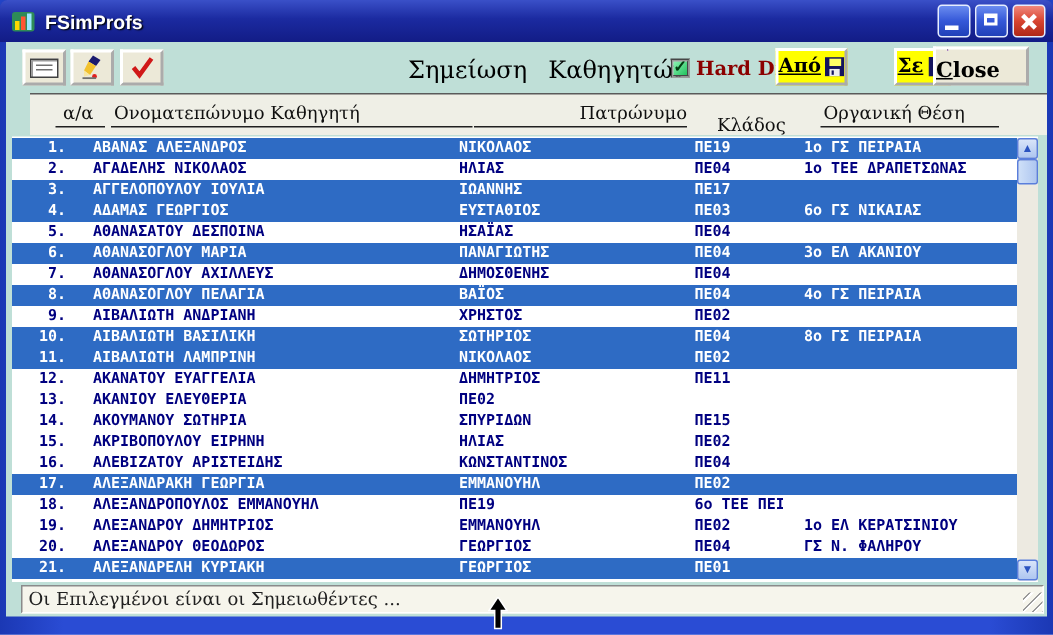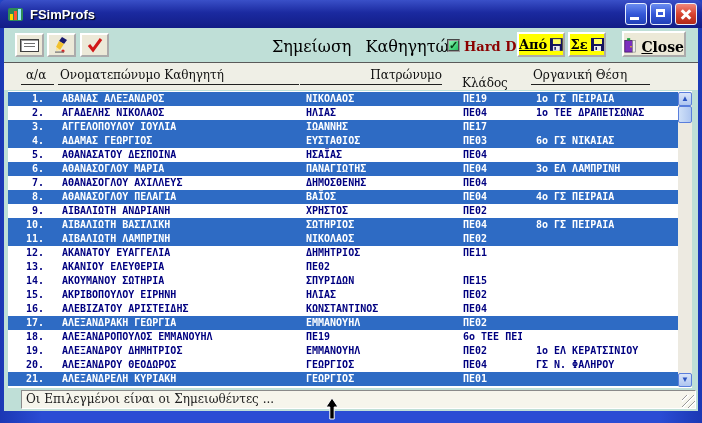--- a/index.html
+++ b/index.html
@@ -36,47 +36,47 @@
   .checkbox{position:absolute;left:443px;top:11px;width:13px;height:13px;box-sizing:border-box;
             border:2px groove #9a9a9a;background:linear-gradient(135deg,#8CF2B2,#22C25E);
             display:flex;align-items:center;justify-content:center;cursor:pointer;}
   .checkbox .chk{color:#033d12;font-size:11px;font-weight:bold;line-height:1;margin-top:-1px;}
   .hd-label{position:absolute;left:460px;top:11px;font-family:"DejaVu Serif",serif;
             font-weight:bold;font-size:13px;color:#8B0000;white-space:nowrap;}
   .ybtn{position:absolute;top:4px;height:25px;background:#FFFF00;border:2px outset #fff;
         box-sizing:border-box;display:flex;align-items:center;justify-content:center;gap:3px;
         font-family:"DejaVu Serif",serif;font-weight:bold;font-size:13px;color:#000000;cursor:pointer;}
   .ybtn .lbl{text-decoration:underline;}
-  .btn-apo{left:513px;width:48px;} .btn-se{left:564px;width:38px;text-align:center;}
+  .btn-apo{left:513px;width:48px;} .btn-se{left:592px;width:38px;text-align:center;}
   .close-btn{position:absolute;left:618px;top:3px;width:64px;height:26px;background:#ECE9D8;
-             border:2px outset #fff;box-sizing:border-box;display:flex;align-items:flex-end;justify-content:center;gap:5px;
-             font-family:"DejaVu Serif",serif;font-weight:bold;font-size:14px;color:#000;cursor:pointer;}
+             border:2px outset #fff;box-sizing:border-box;display:flex;align-items:flex-start;justify-content:center;gap:5px;
+             font-family:"DejaVu Serif",serif;font-weight:bold;font-size:14px;color:#000;cursor:pointer;flex-direction:column;}
   .close-btn .accel{text-decoration:underline;}
   
-  .headband{position:absolute;left:0;right:0;top:34px;height:28px;background:#EFEFE6;border-top:1px solid #5a5a5a;box-sizing:border-box;}
+  .headband{position:absolute;left:16px;right:0;top:34px;height:28px;background:#EFEFE6;border-top:1px solid #5a5a5a;box-sizing:border-box;}
   .hcell{position:absolute;top:5px;font-family:"DejaVu Serif",serif;font-size:12px;color:#101010;
          border-bottom:1px solid #202020;padding:0 0 2px 2px;box-sizing:border-box;white-space:nowrap;}
   
   .list{position:absolute;left:4px;top:63px;width:684px;height:297px;background:#fff;}
   .rows{position:absolute;left:0;top:1px;width:670px;}
   .row{display:grid;grid-template-columns:40px 244px 157px 73px 1fr;height:14px;line-height:14px;
        font-family:"DejaVu Sans Mono",monospace;font-size:10px;font-weight:bold;
        color:#000080;background:#fff;white-space:nowrap;cursor:default;}
   .row.sel{background:#2E6BC4;color:#fff;}
   .row .c-num{text-align:right;padding-right:4px;}
   .row .c-name,.row .c-father,.row .c-branch,.row .c-pos{padding-left:14px;overflow:hidden;}
   
   .sbar{position:absolute;right:0;top:1px;width:14px;height:295px;background:#EDEAE1;}
   .sbtn{position:absolute;left:0;width:14px;height:14px;box-sizing:border-box;border:1px solid #5A7EDC;border-radius:2px;
         background:linear-gradient(180deg,#D9E4F9,#AEC6F0);color:#2B53C0;font-size:8px;line-height:12px;text-align:center;cursor:pointer;}
   .sbtn.up{top:0;} .sbtn.down{bottom:0;}
   .sthumb{position:absolute;left:0;top:14px;width:14px;height:17px;box-sizing:border-box;border:1px solid #5A7EDC;border-radius:2px;
           background:linear-gradient(90deg,#CFE0F8,#AEC6F0);cursor:pointer;}
   
-  .statusbar{position:absolute;left:17px;right:2px;bottom:2px;height:19px;background:#F6F5EC;
+  .statusbar{position:absolute;left:10px;right:2px;bottom:2px;height:19px;background:#F6F5EC;
              border-top:1px solid #8a8a8a;border-left:1px solid #8a8a8a;border-bottom:1px solid #fff;border-right:1px solid #fff;
              box-sizing:border-box;font-family:"DejaVu Serif",serif;font-size:12px;color:#202020;
              line-height:17px;padding-left:4px;white-space:nowrap;}
   .grip{position:absolute;right:0;bottom:0;width:13px;height:13px;
         background:repeating-linear-gradient(135deg,transparent 0 3px,#9a9a9a 3px 4px,#fff 4px 5px);cursor:nwse-resize;}
   
   .cursor{position:absolute;left:325px;top:398px;z-index:50;pointer-events:none;}
 </style>
 </head>
 <body>
@@ -204,21 +204,21 @@
     <span class="c-name">ΑΘΑΝΑΣΑΤΟΥ ΔΕΣΠΟΙΝΑ</span>
     <span class="c-father">ΗΣΑΪΑΣ</span>
     <span class="c-branch">ΠΕ04</span>
     <span class="c-pos"></span>
   </div>
           <div class="row sel">
     <span class="c-num">6.</span>
     <span class="c-name">ΑΘΑΝΑΣΟΓΛΟΥ ΜΑΡΙΑ</span>
     <span class="c-father">ΠΑΝΑΓΙΩΤΗΣ</span>
     <span class="c-branch">ΠΕ04</span>
-    <span class="c-pos">3ο ΕΛ ΛΑΜΠΡΙΝΗ</span>
+    <span class="c-pos">3ο ΕΛ ΑΚΑΝΙΟΥ</span>
   </div>
           <div class="row">
     <span class="c-num">7.</span>
     <span class="c-name">ΑΘΑΝΑΣΟΓΛΟΥ ΑΧΙΛΛΕΥΣ</span>
     <span class="c-father">ΔΗΜΟΣΘΕΝΗΣ</span>
     <span class="c-branch">ΠΕ04</span>
     <span class="c-pos"></span>
   </div>
           <div class="row sel">
     <span class="c-num">8.</span>

